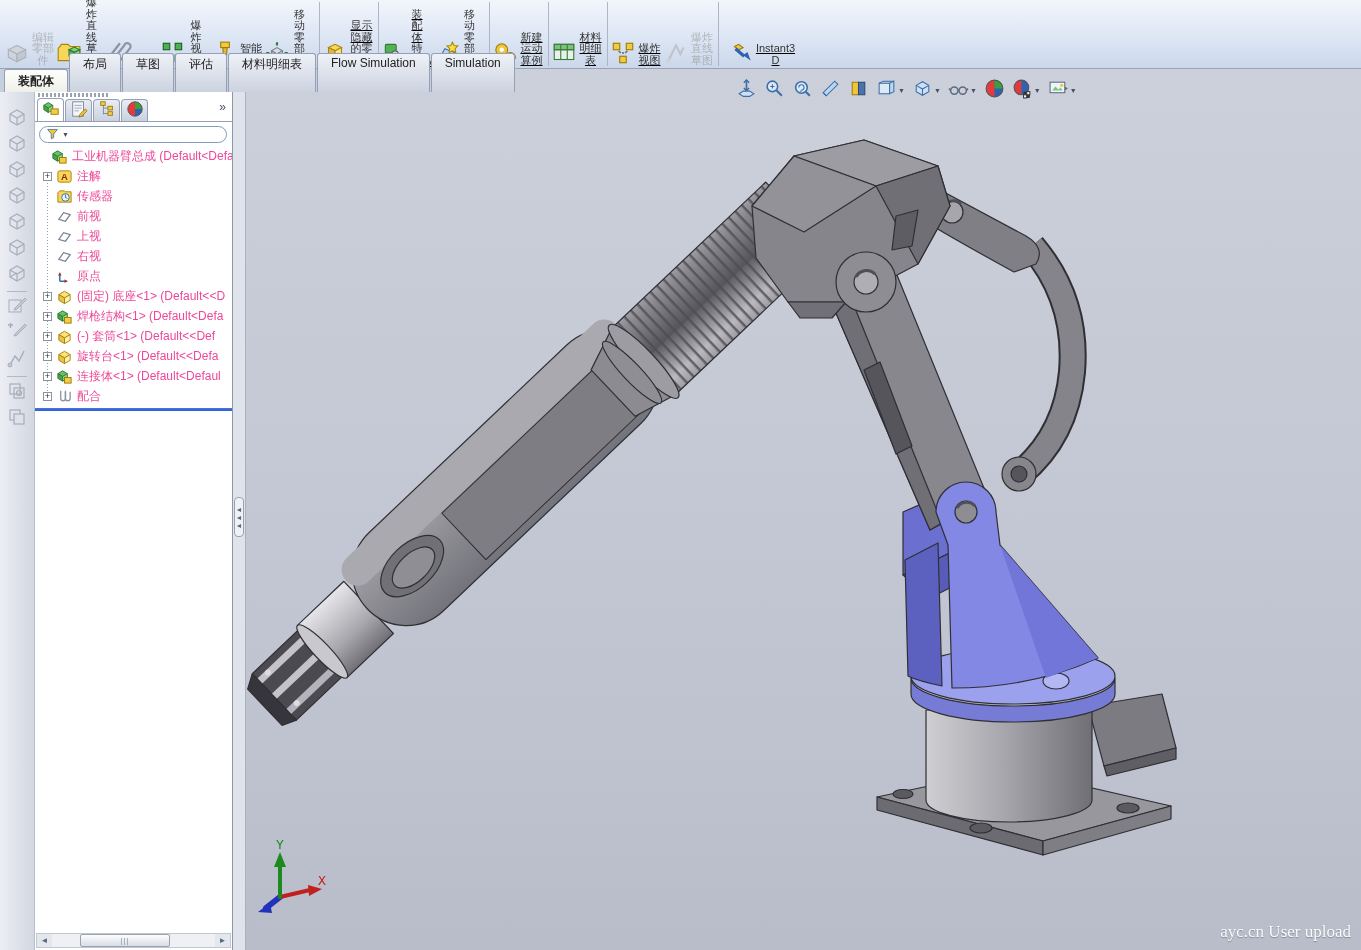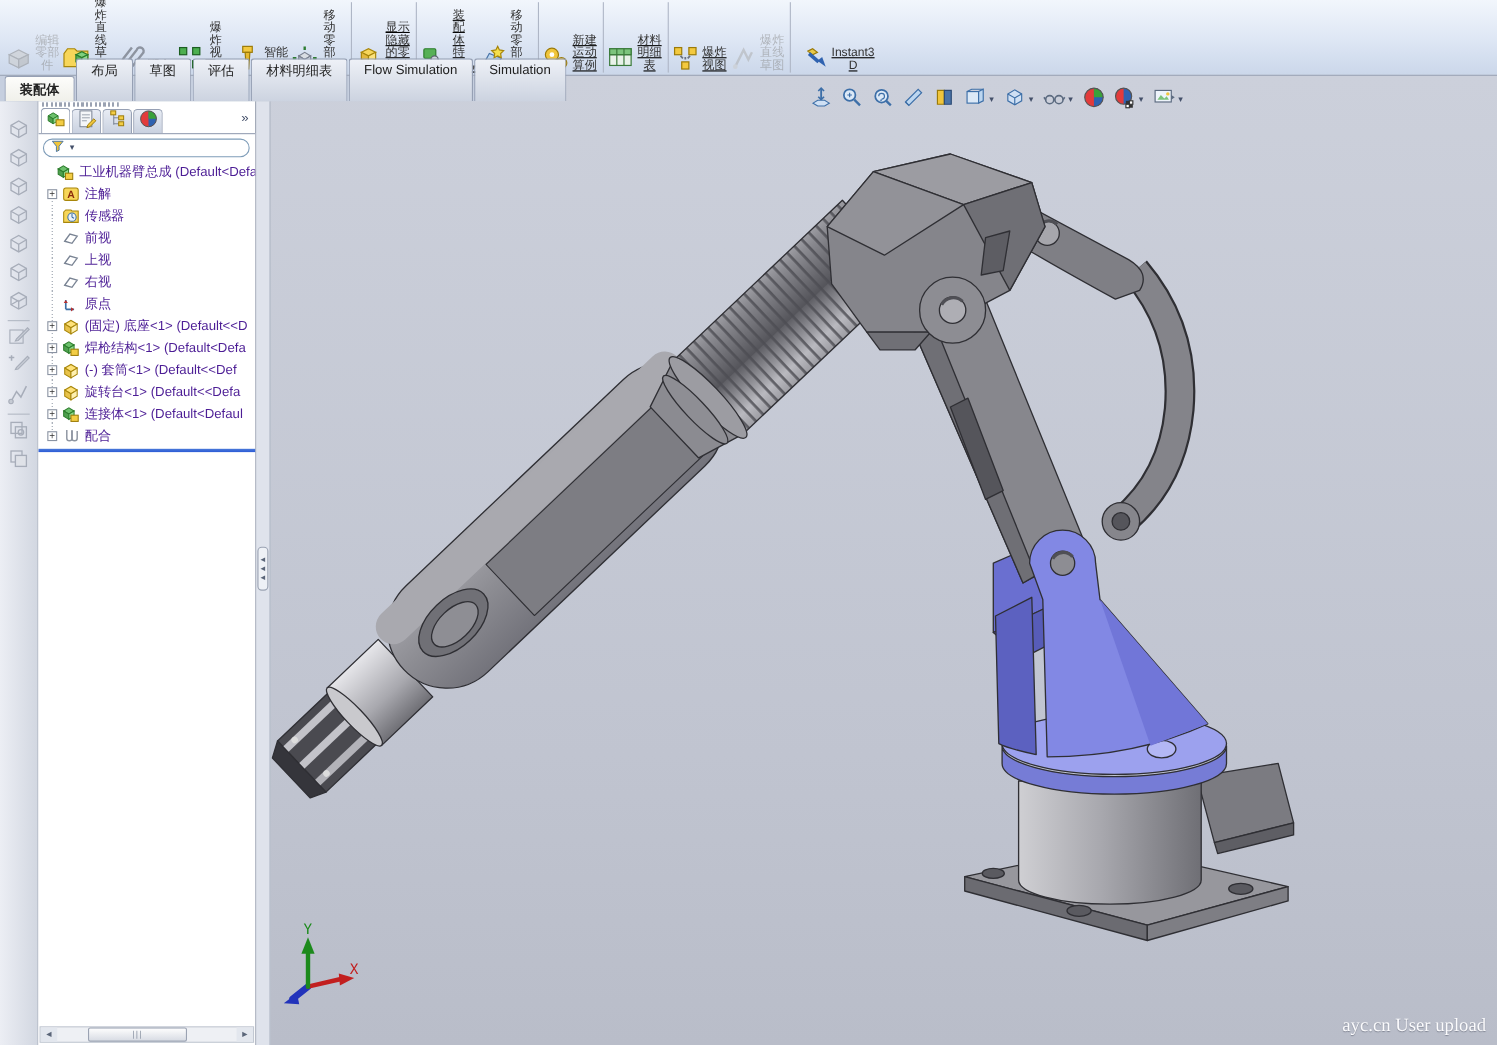--- a/index.html
+++ b/index.html
@@ -60,21 +60,21 @@
   .tree::before{content:"";position:absolute;left:12px;top:28px;height:222px;width:1px;
     background-image:repeating-linear-gradient(#98a0ac 0 1px,transparent 1px 3px);}
   .tree-row{height:20px;display:flex;align-items:center;white-space:nowrap;overflow:hidden;position:relative;}
   .tree-row.lvl0{padding-left:3px;}
   .tree-row.lvl1{padding-left:8px;}
   .tree-row .exp{visibility:hidden;width:9px;height:9px;border:1px solid #8a93a2;background:#fff;
     font-size:9px;line-height:7px;text-align:center;color:#333;margin-right:4px;flex:0 0 9px;}
   .tree-row.expandable .exp{visibility:visible;}
   .tree-row .ic{width:17px;height:17px;margin-right:4px;flex:0 0 17px;}
   .tree-row .ic svg{width:17px;height:17px;}
-  .tree-row .tlbl{font-size:12px;color:#4c1d95;}
+  .tree-row .tlbl{font-size:12px;color:#ec4899;}
   .rollback{height:3px;background:linear-gradient(#4a79d8,#2b5bd7);margin-top:2px;}
 
   .panel-scroll{position:absolute;left:1px;right:1px;bottom:2px;height:15px;background:#eef0f4;
     border:1px solid #c2c8d2;display:flex;align-items:stretch;}
   .ps-arrow{width:15px;background:#e3e7ee;color:#5a6578;font-size:8px;line-height:13px;text-align:center;}
   .ps-track{flex:1;position:relative;}
   .ps-thumb{position:absolute;left:28px;top:0;width:90px;height:13px;background:linear-gradient(#fdfdfd,#d8dce4);
     border:1px solid #9aa2b2;border-radius:2px;color:#8a93a2;font-size:8px;line-height:11px;text-align:center;letter-spacing:1px;}
 
   

